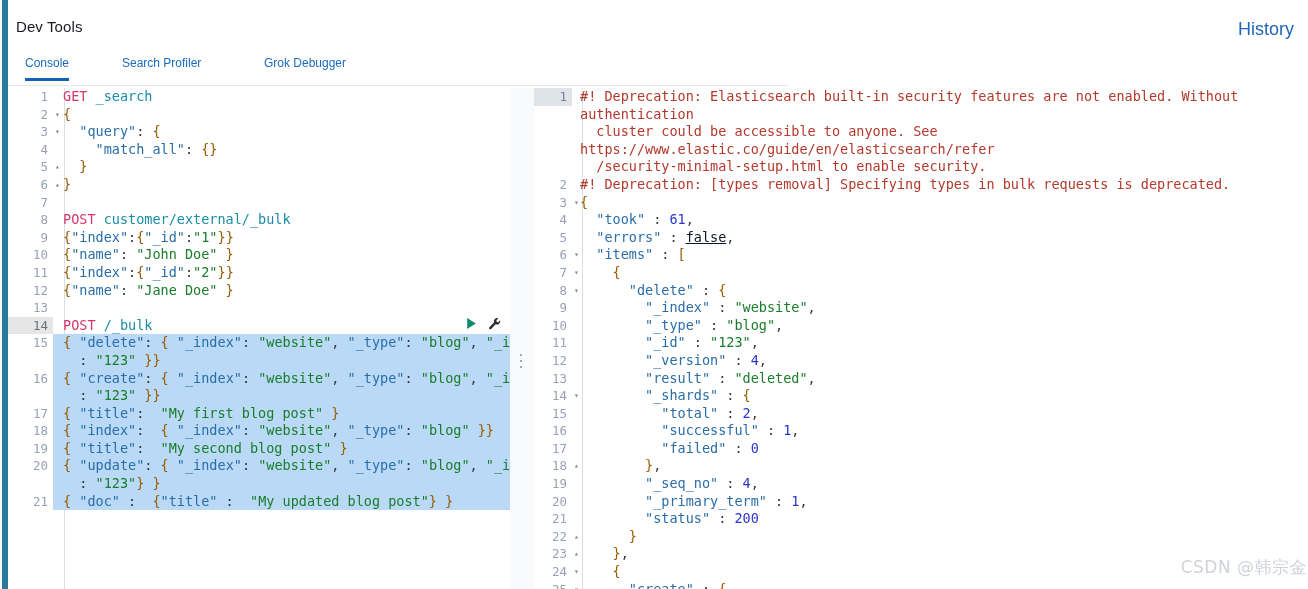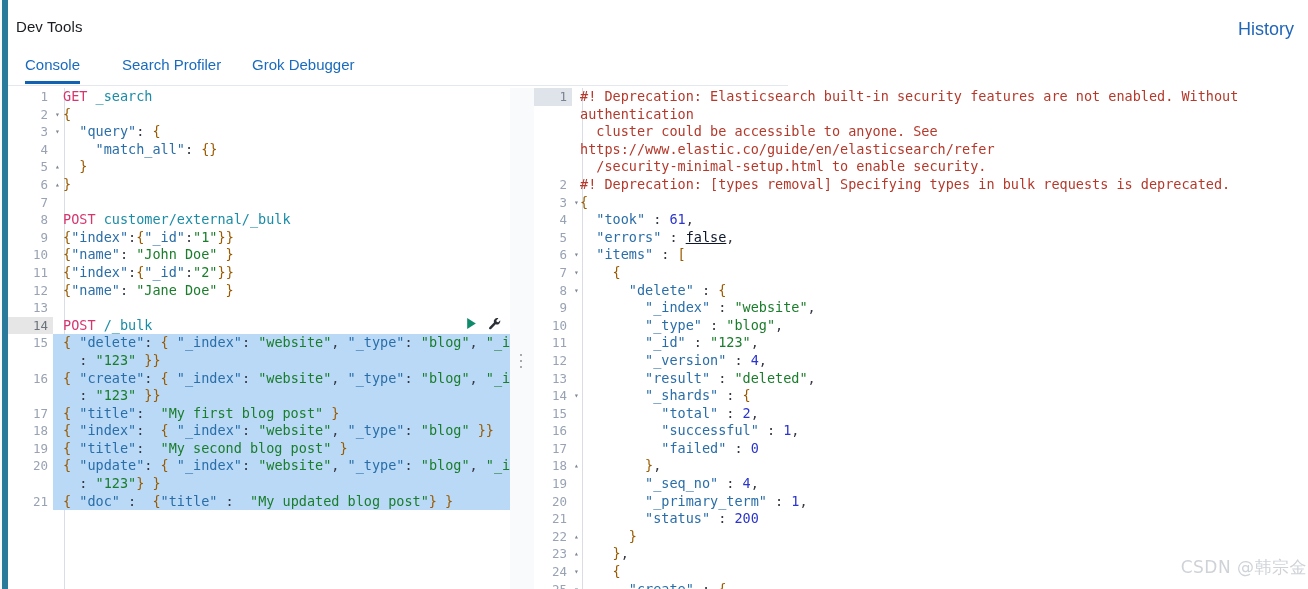--- a/index.html
+++ b/index.html
@@ -84,41 +84,41 @@
     position: absolute;
     left: 8px;
     top: 85px;
     width: 780px;
     height: 1px;
     background: #e3e7ee;
   }
   .tab {
     position: absolute;
     top: 10px;
-    font-size: 15px;
+    font-size: 12px;
     color: #1a6bbd;
     cursor: pointer;
     white-space: nowrap;
   }
   .tab.active {
     color: #1a6bbd;
     font-weight: 400;
   }
   .tab.active::after {
     content: "";
     position: absolute;
     left: 0;
     right: 0;
     bottom: -11px;
     height: 3px;
     background: #1262b3;
   }
   #tab-0 { left: 17px; }
   #tab-1 { left: 114px; }
-  #tab-2 { left: 244px; }
+  #tab-2 { left: 256px; }
 
   
   .panes {
     position: absolute;
     left: 8px;
     top: 88px;
     right: 0;
     bottom: 0;
     background: #f8fafc;
   }

